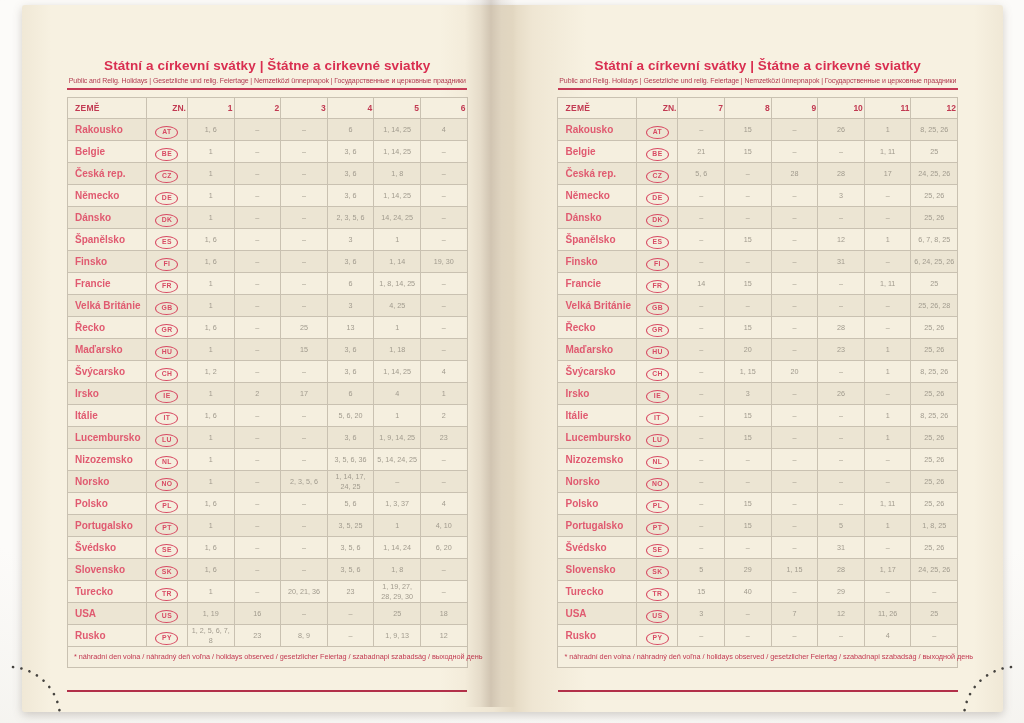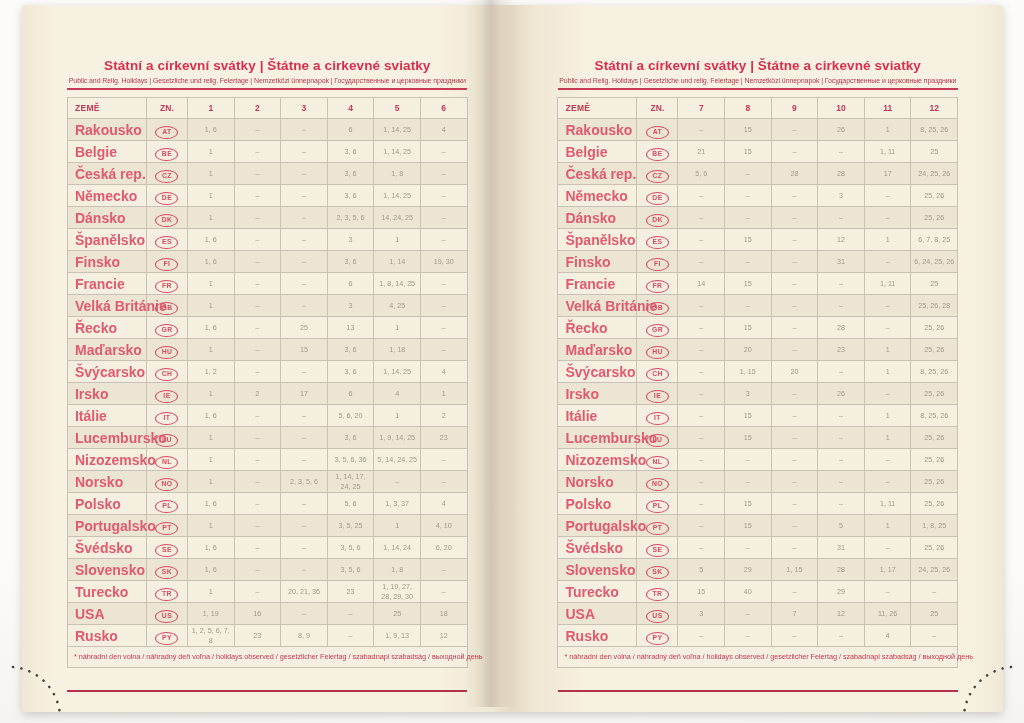--- a/index.html
+++ b/index.html
@@ -46,27 +46,27 @@
   .rule   { width:400px; height:2px; background:#c53a55; margin:4px auto 0; }
   .holiday-table {
     width:400px; margin:7px auto 0;
     border-collapse:collapse; table-layout:fixed;
   }
   col.col-country { width:79px; }
   col.col-code    { width:41px; }
   col.col-month   { width:46.6px; }
   th, td { border:1px solid #c9c1b1; }
   thead tr { background:#f5efdf; }
-  th { height:21px; font-size:8.5px; color:#c23a52; font-weight:bold; }
+  th { height:21px; font-size:8.5px; color:#c23a52; font-weight:bold;text-align:right; }
   .th-country { text-align:left; padding-left:7px; letter-spacing:0.3px; }
   tbody tr:nth-child(odd)  { background:#ece5d3; }
   tbody tr:nth-child(even) { background:#f5efdf; }
   tbody tr.footnote-row    { background:#f5efdf; }
   .td-country {
-    height:20px; font-size:14px; font-weight:bold; color:#e05a70;
+    height:20px; font-size:10px; font-weight:bold; color:#e05a70;
     text-align:left; padding-left:7px; white-space:nowrap;
   }
   .td-code { text-align:center; }
   .code-badge {
     display:inline-block; min-width:23px; padding:1px 4px 2px;
     border:1.3px solid #d84a63; border-radius:50%;
     font-size:6.8px; font-weight:bold; letter-spacing:0.4px; line-height:8px;
     color:#d84a63;
   }
   .td-val {

